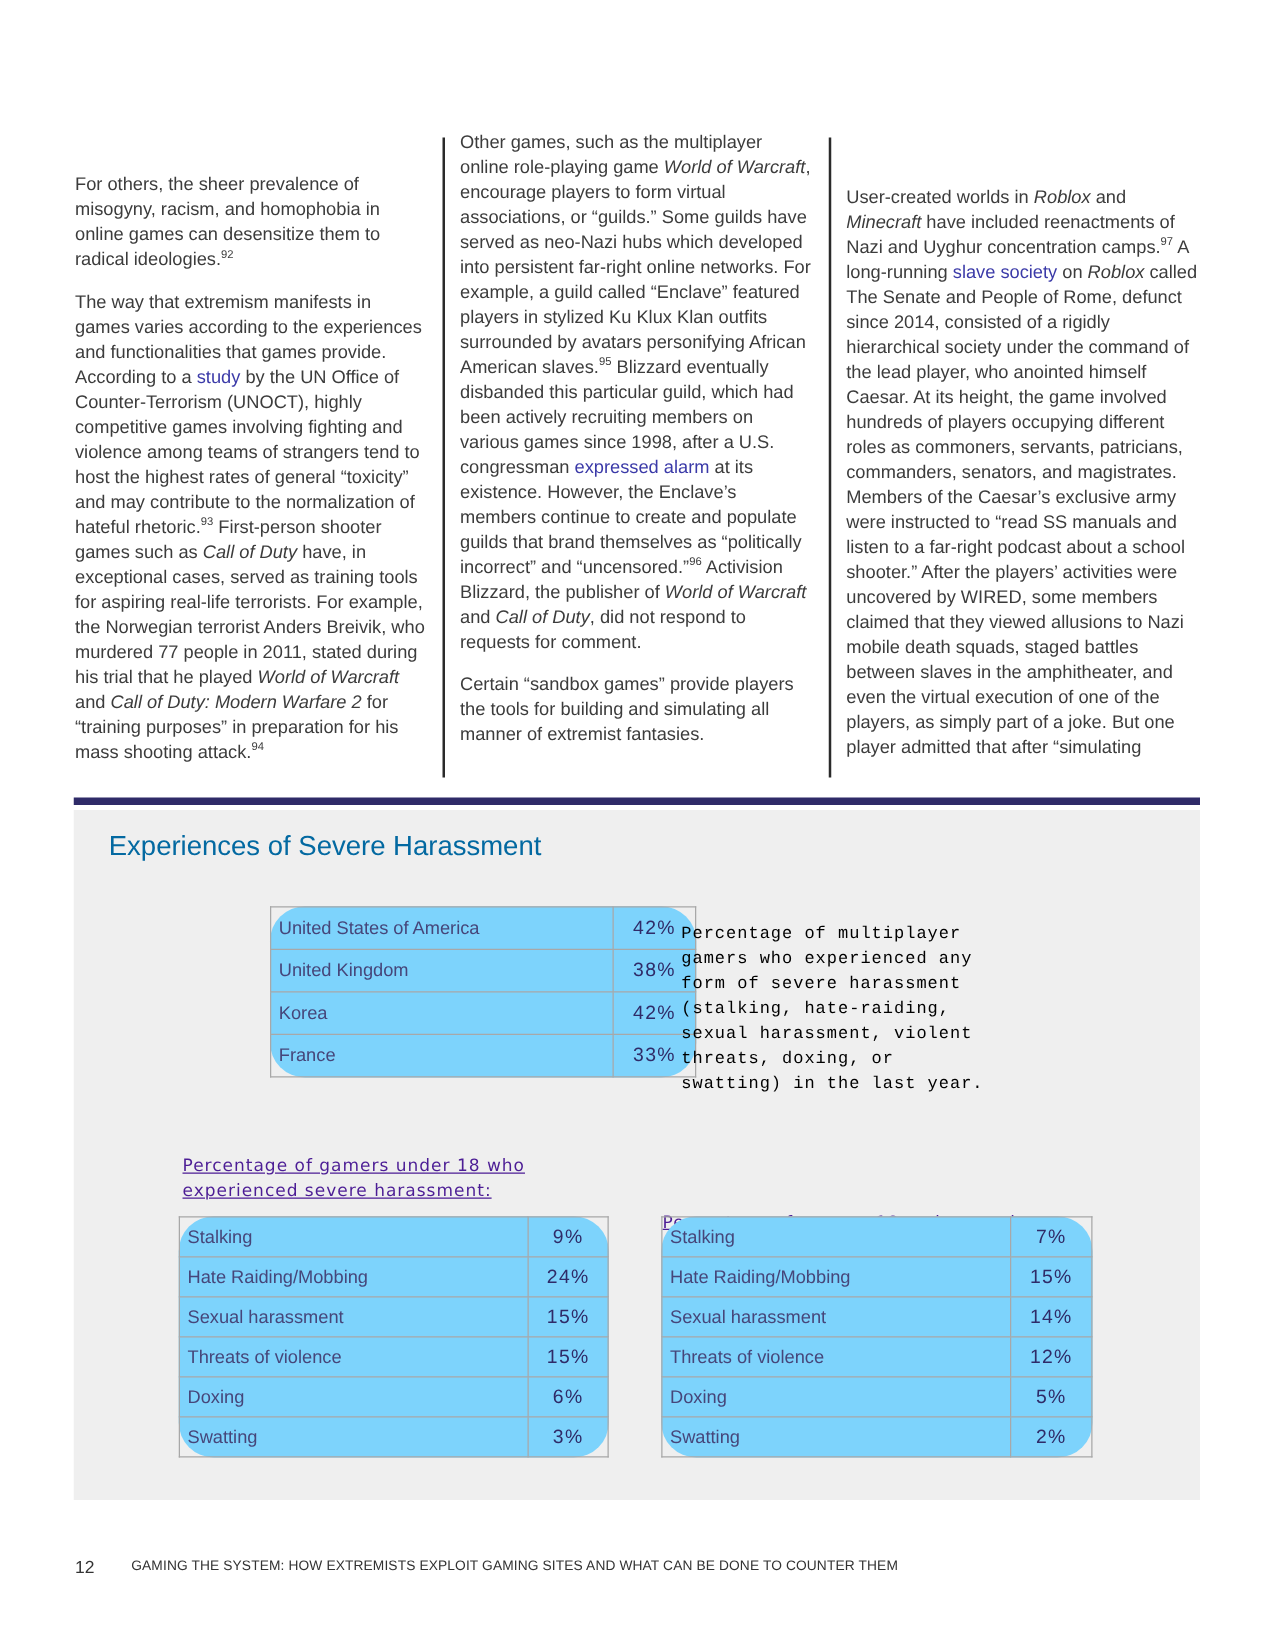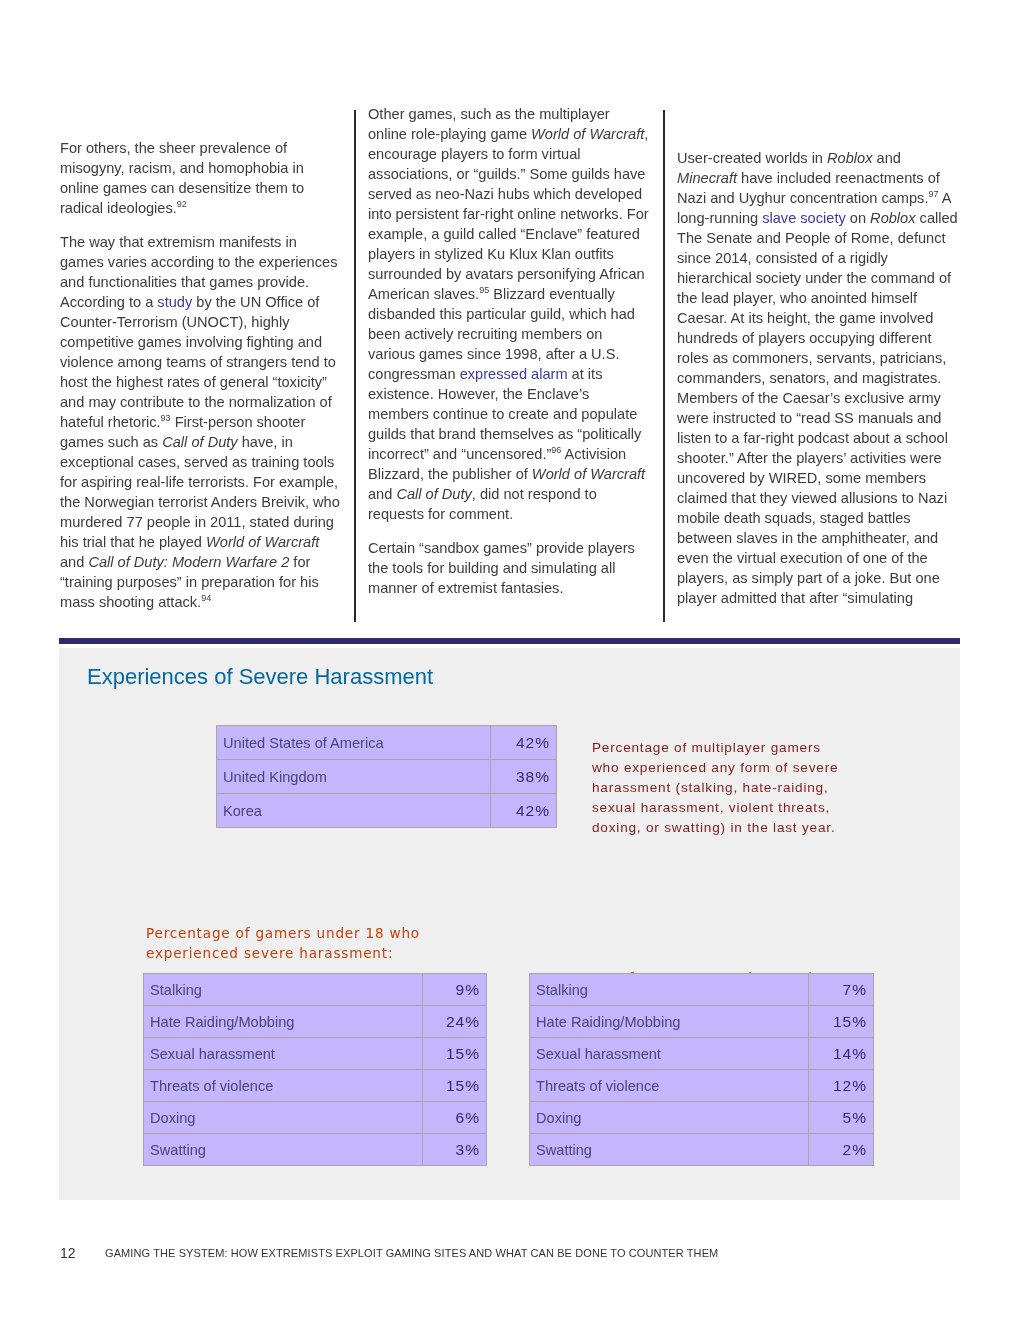--- a/index.html
+++ b/index.html
@@ -16,37 +16,37 @@
   .rule1 { left: 294px; }
   .rule2 { left: 603px; }
   .col a { color: #3b3aa8; text-decoration: none; }
   .col sup { font-size: 9px; line-height: 0; vertical-align: 6px; }
   .col i { font-style: italic; }
 
   .box-bar { position: absolute; top: 638px; left: 59px; width: 901px; height: 6px; background: #2f2b68; }
   .box { position: absolute; top: 648px; left: 59px; width: 901px; height: 552px; background: #efefef; }
   .box-title { position: absolute; top: 664px; left: 87px; font-size: 22px; color: #0369a1; font-weight: normal; letter-spacing: 0px; }
 
-  table.t { position: absolute; border-collapse: collapse; background: #c4b5fd; }
+  table.t { position: absolute; border-collapse: collapse; background: #7dd3fc; border-radius: 28px; }
   table.t td { border: 1px solid #a8a8a8; font-size: 14.6px; color: #46467a; padding: 0 6px; }
-  table.t td.v { text-align: right; color: #2f2b68; font-size: 15.5px; letter-spacing: 1px; }
+  table.t td.v { text-align: center; color: #2f2b68; font-size: 15.5px; letter-spacing: 1px; }
   .country { top: 725px; left: 216px; width: 341px; }
   .country td { height: 33px; }
   .country td.l { width: 261px; }
   .young { top: 973px; left: 143px; width: 344px; }
   .young td { height: 31px; }
   .young td.l { width: 266px; }
   .adult { top: 973px; left: 529px; width: 345px; }
   .adult td { height: 31px; }
   .adult td.l { width: 266px; }
 
-  .note { position: absolute; top: 738px; left: 592px; width: 250px; font-size: 14.6px; line-height: 20px;
-          color: #7f1d1d; letter-spacing: 0.8px; font-family: Liberation Sans, sans-serif; font-size: 13.6px; }
-  .cap { position: absolute; font-size: 13.6px; line-height: 20px; color: #c2410c; letter-spacing: 0.8px;
-         font-family: "DejaVu Sans", sans-serif; }
+  .note { position: absolute; top: 738px; left: 545px; width: 250px; font-size: 14.6px; line-height: 20px;
+          color: #000000; letter-spacing: 0.8px; font-family: Liberation Mono, monospace; font-size: 13.6px; }
+  .cap { position: absolute; font-size: 13.6px; line-height: 20px; color: #4c1d95; letter-spacing: 0.8px;
+         font-family: "DejaVu Sans", sans-serif; text-decoration: underline; }
   .cap1 { top: 923px; left: 146px; width: 340px; }
   .cap2 { top: 968px; left: 530px; width: 340px; }
 
   .footer { position: absolute; top: 1245px; left: 60px; font-size: 14px; color: #333; }
   .footer .pg { position: absolute; left: 0; top: 0; font-size: 14px; }
   .footer .title { position: absolute; left: 45px; top: 2px; font-size: 11px; white-space: nowrap; letter-spacing: 0.1px; }
 </style>
 </head>
 <body>
 
@@ -76,20 +76,24 @@
         <td class="l">United States of America</td>
         <td class="v">42%</td>
       </tr>
       <tr>
         <td class="l">United Kingdom</td>
         <td class="v">38%</td>
       </tr>
       <tr>
         <td class="l">Korea</td>
         <td class="v">42%</td>
+      </tr>
+      <tr>
+        <td class="l">France</td>
+        <td class="v">33%</td>
       </tr>
     </tbody>
 </table>
 <div class="note">Percentage of multiplayer gamers who experienced any form of severe harassment (stalking, hate-raiding, sexual harassment, violent threats, doxing, or swatting) in the last year.</div>
 
 <div class="cap cap1">Percentage of gamers under 18 who experienced severe harassment:</div>
 <table class="t young">
   <tbody id="young-body">
       <tr>
         <td class="l">Stalking</td>

